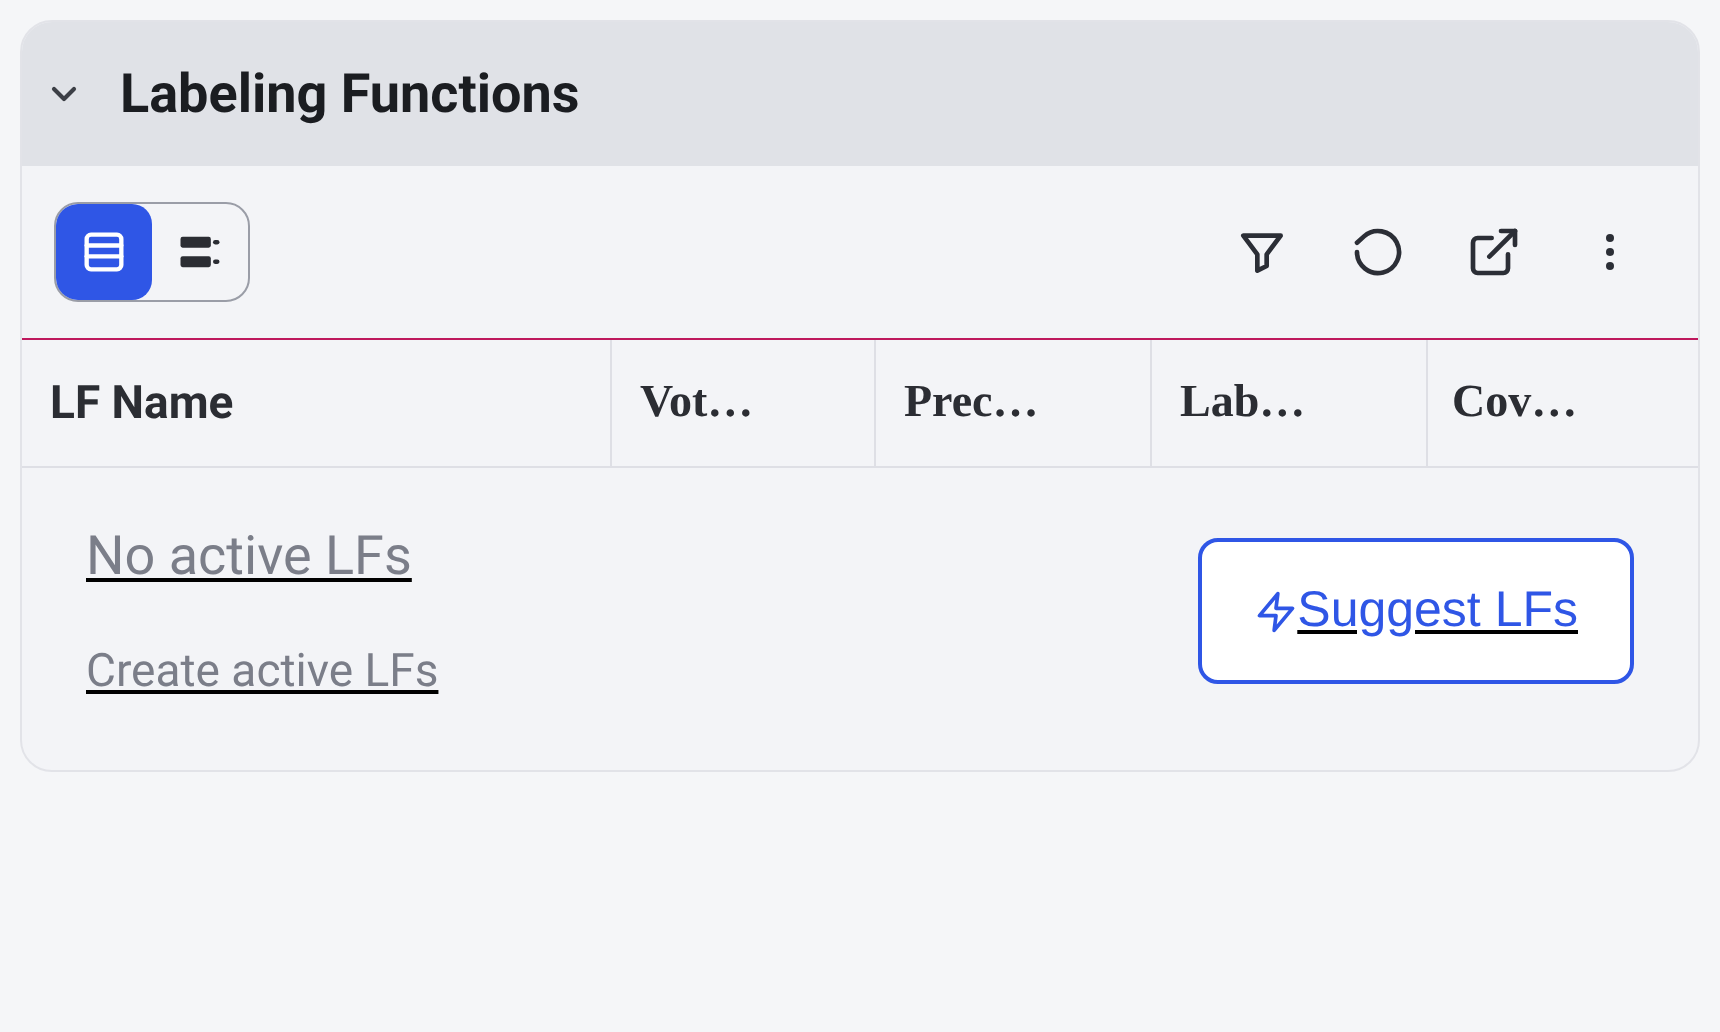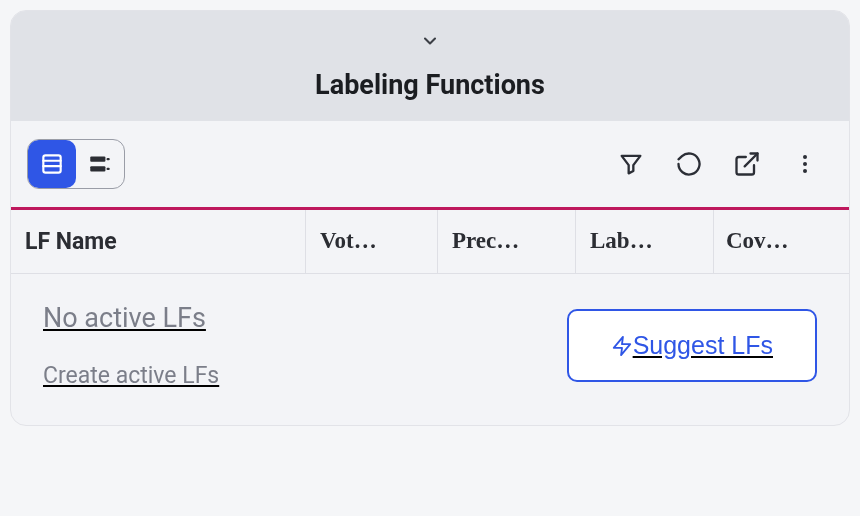--- a/index.html
+++ b/index.html
@@ -14,21 +14,20 @@
     border: 1px solid #e2e3e8;
     border-radius: 16px;
     overflow: hidden;
   }
   .panel-header {
     display: flex;
     align-items: center;
     gap: 18px;
     padding: 20px 11px;
     background: #e0e2e7;
-    flex-direction: column;
   }
   .panel-header .chev {
     width: 20px; height: 20px;
     color: #3c3f46;
     display:flex;align-items:center;justify-content:center;
   }
   .panel-header .title {
     font-size: 27px;
     font-weight: 700;
     color: #1b1d21;
@@ -83,21 +82,21 @@
   .spacer { flex: 1; }
   .icon-btn {
     width: 48px; height: 48px;
     display:flex;align-items:center;justify-content:center;
     color: #2b2e36;
     cursor:pointer;
     border-radius:8px;
   }
   .table-head {
     display: flex;
-    border-top: 3px solid #be185d;
+    border-top: 1px solid #be185d;
     border-bottom: 1px solid #dedfe5;
     background: #f3f4f7;
   }
   .th {
     padding: 18px 14px;
     font-size: 23px;
     font-weight: 700;
     color: #2b2d33;
     white-space: nowrap;
     overflow: hidden;
@@ -130,21 +129,21 @@
     margin-top: 28px;
   }
   .suggest-btn {
     display:flex;
     align-items:center;
     gap: 0;
     border: 2px solid #2f56e6;
     color: #2f56e6;
     background: #fff;
     border-radius: 10px;
-    padding: 20px 42px;
+    padding: 20px 26px;
     font-size: 25px;
     font-weight: 500;
     cursor:pointer;
   }
   svg { display:block; }
 </style>
 </head>
 <body>
 
 <div class="panel">

